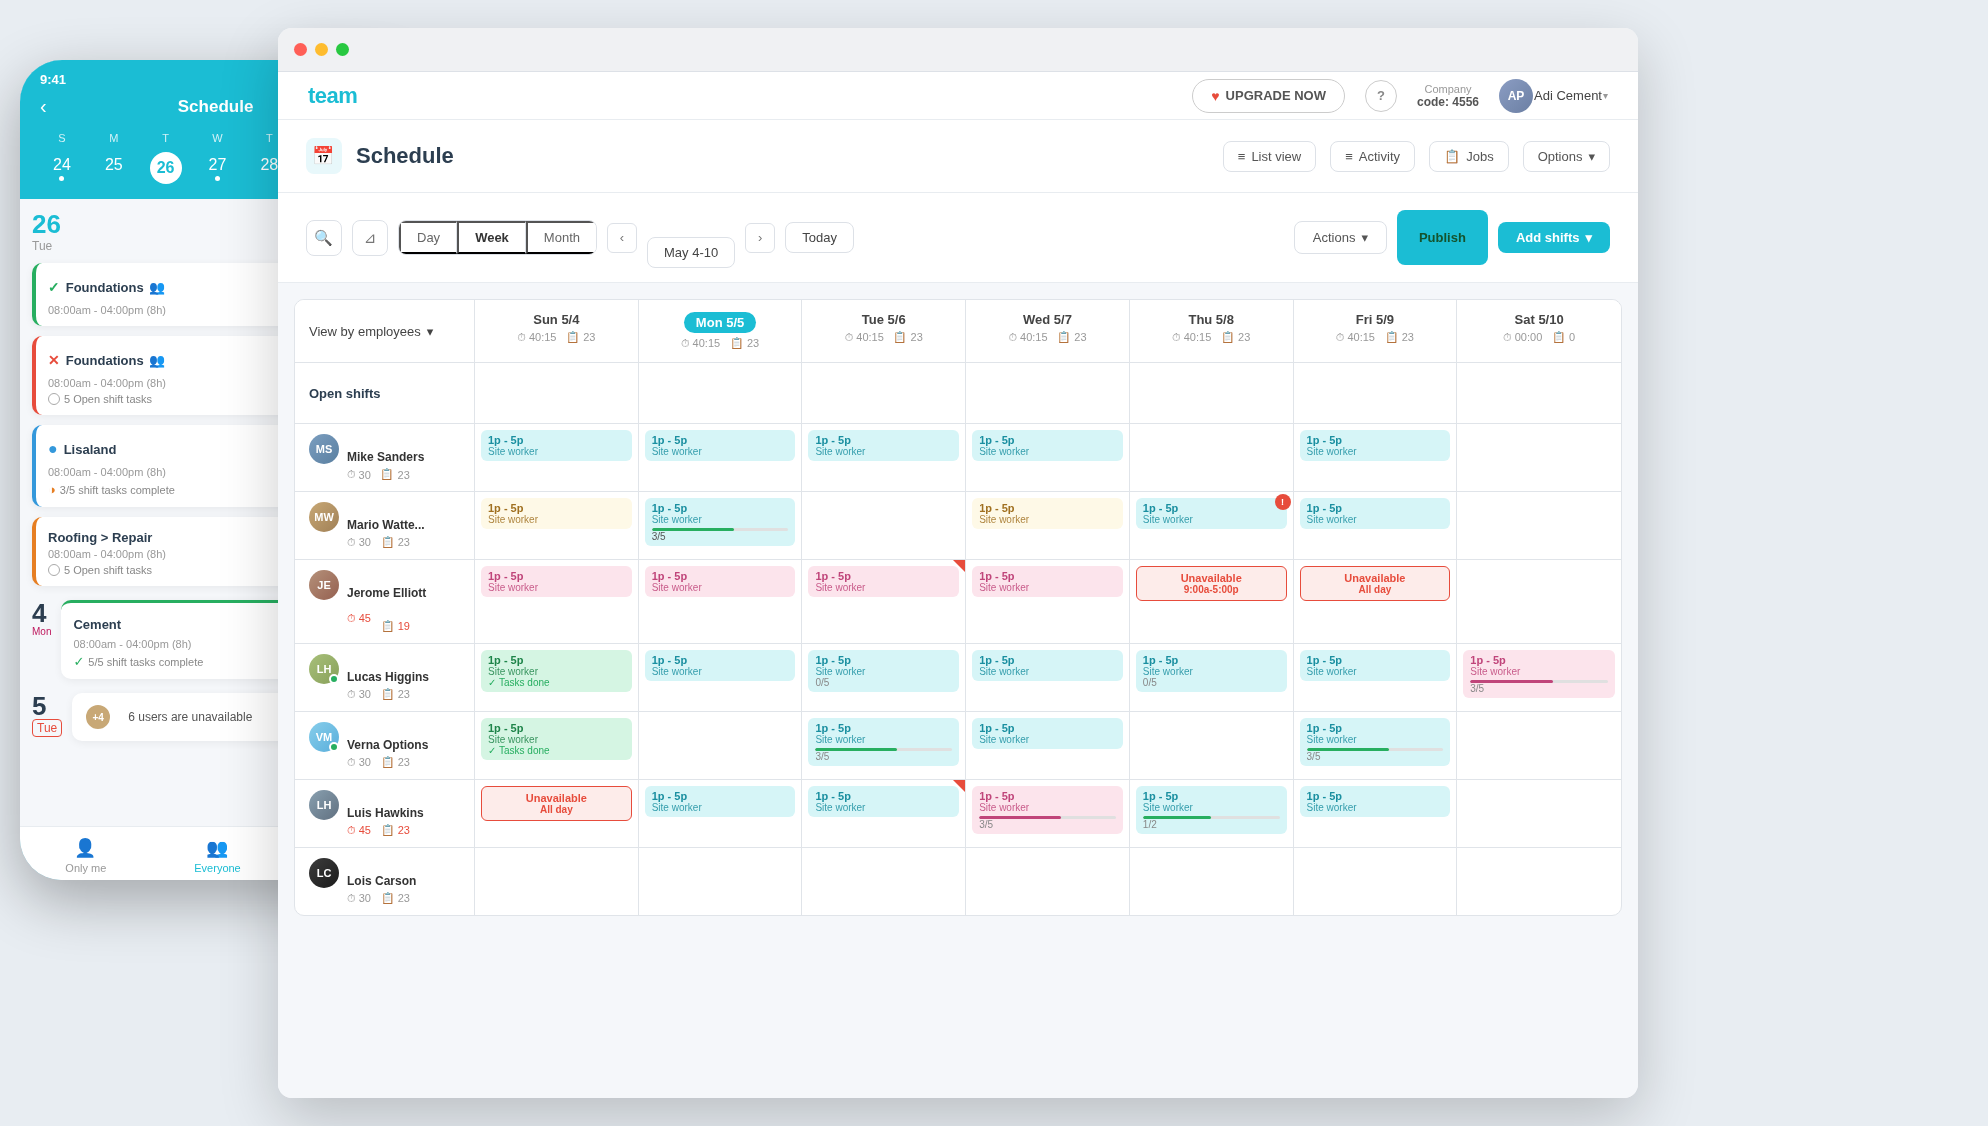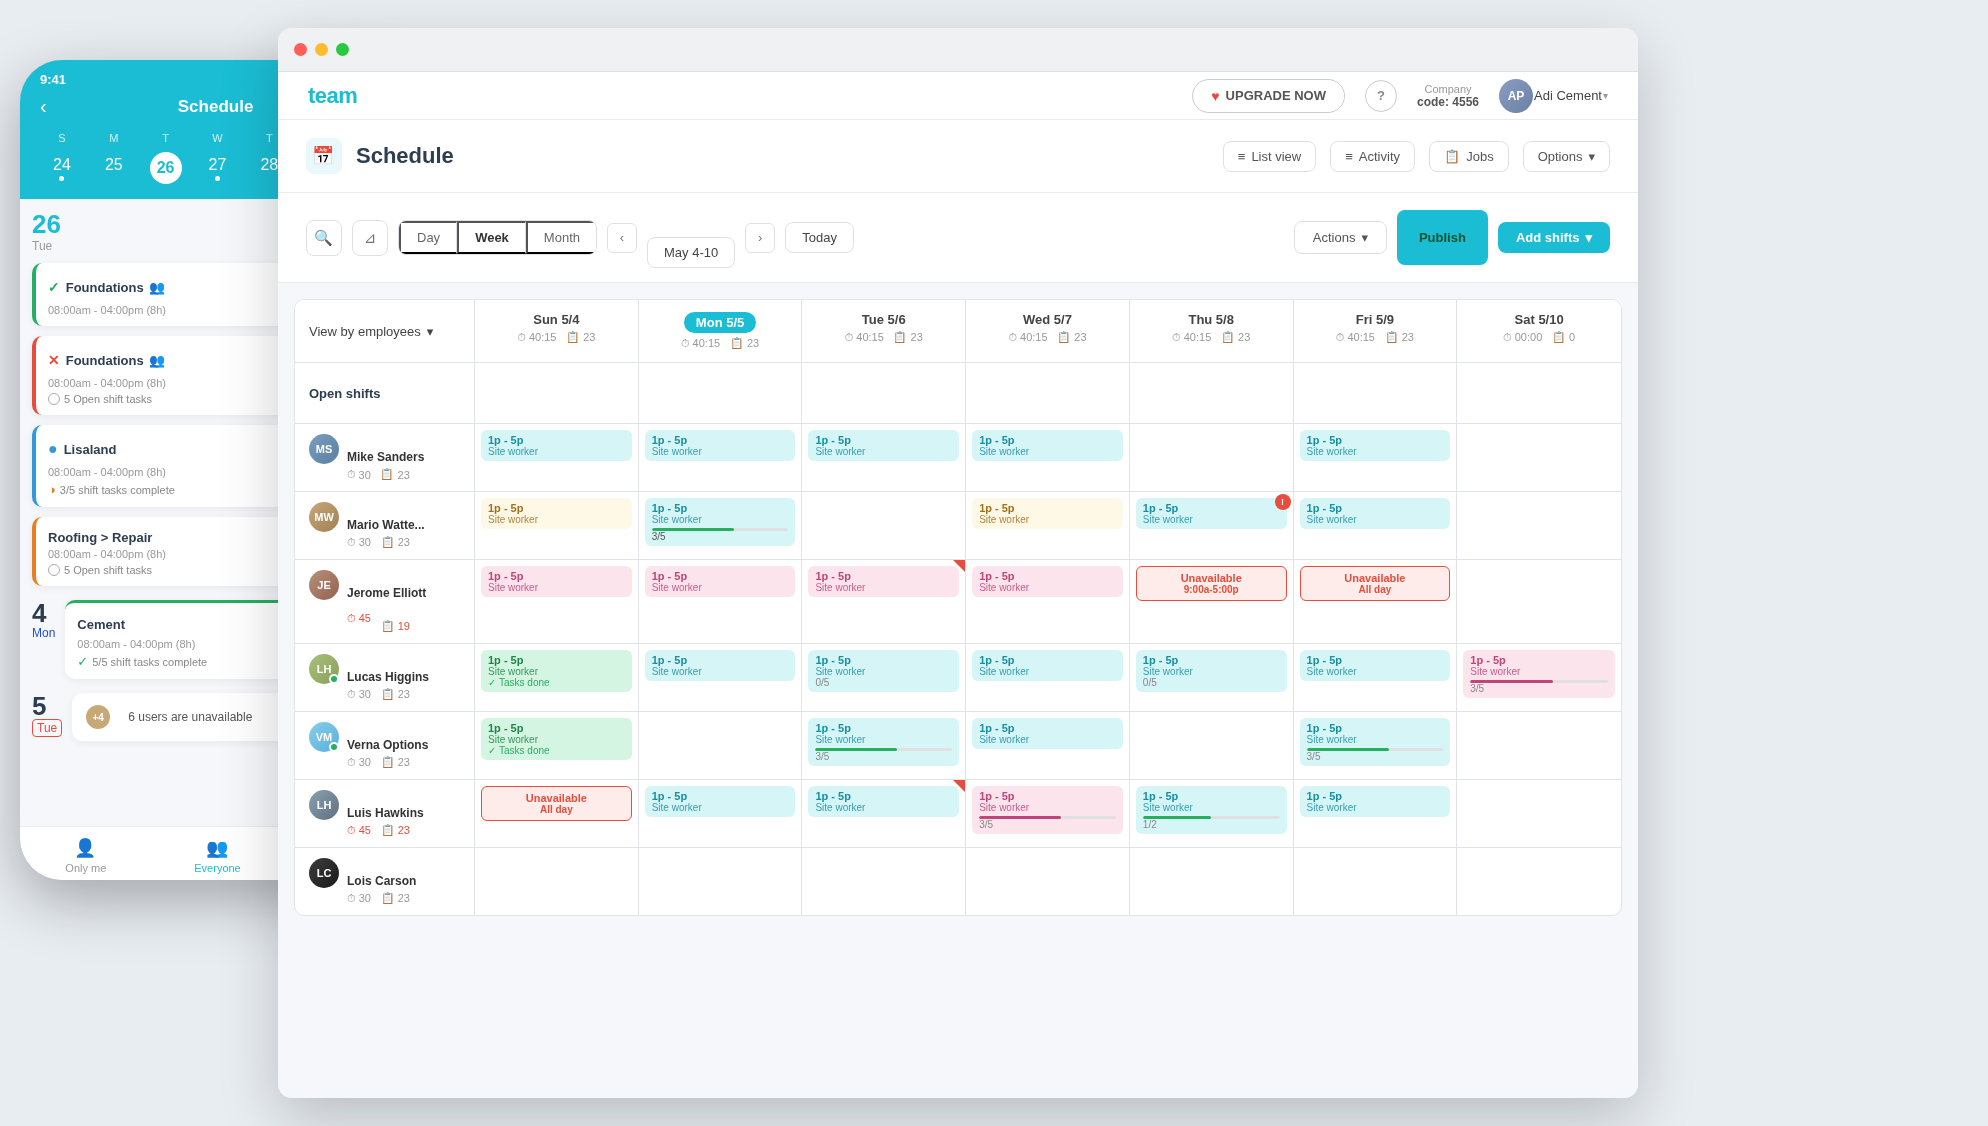--- a/index.html
+++ b/index.html
@@ -782,21 +782,21 @@
             <div style="font-size:11px;color:#999;text-align:center;">Open shifts</div>
             <div style="background:#3498db;color:white;border-radius:50%;width:22px;height:22px;display:flex;align-items:center;justify-content:center;font-size:12px;font-weight:700;margin:0 auto;">2</div>
             <div style="font-size:10px;color:#999;text-align:center;">available</div>
           </div>
         </div>
       </div>
 
       <div style="display:flex;align-items:flex-start;gap:10px;margin-top:4px;">
         <div>
           <div style="font-size:26px;font-weight:700;color:#2c3e50;line-height:1;">4</div>
-          <div style="font-size:12px;color:#1d4ed8;">Mon</div>
+          <div style="font-size:10px;color:#be185d;">Mon</div>
         </div>
         <div class="phone-shift-card" style="flex:1;border-left:none;border-top:3px solid #27ae60;">
           <div class="phone-shift-title">
             <span>Cement</span>
             <div style="margin-left:auto;display:flex;align-items:center;gap:4px;">
               <div style="background:#3498db;color:white;border-radius:50%;width:20px;height:20px;display:flex;align-items:center;justify-content:center;font-size:10px;font-weight:700;">3</div>
               <div style="font-size:10px;color:#999;">Open shifts<br>available</div>
             </div>
           </div>
           <div class="phone-shift-time">08:00am - 04:00pm (8h)</div>

